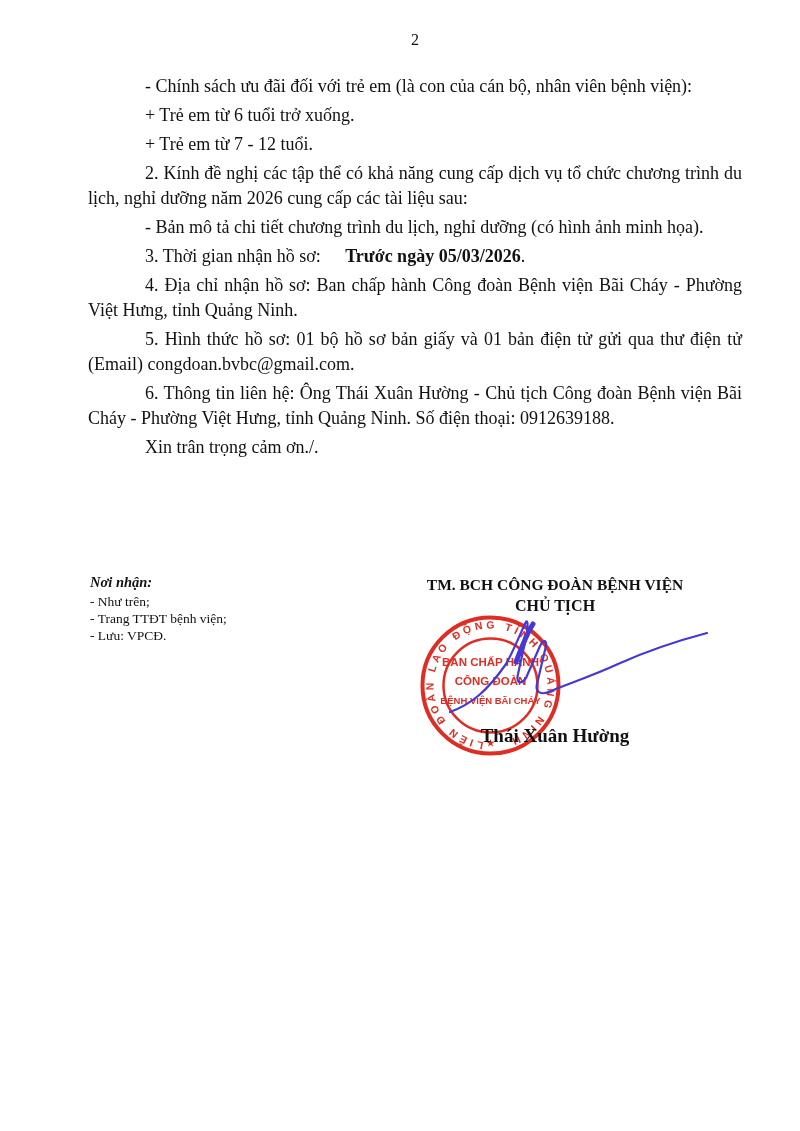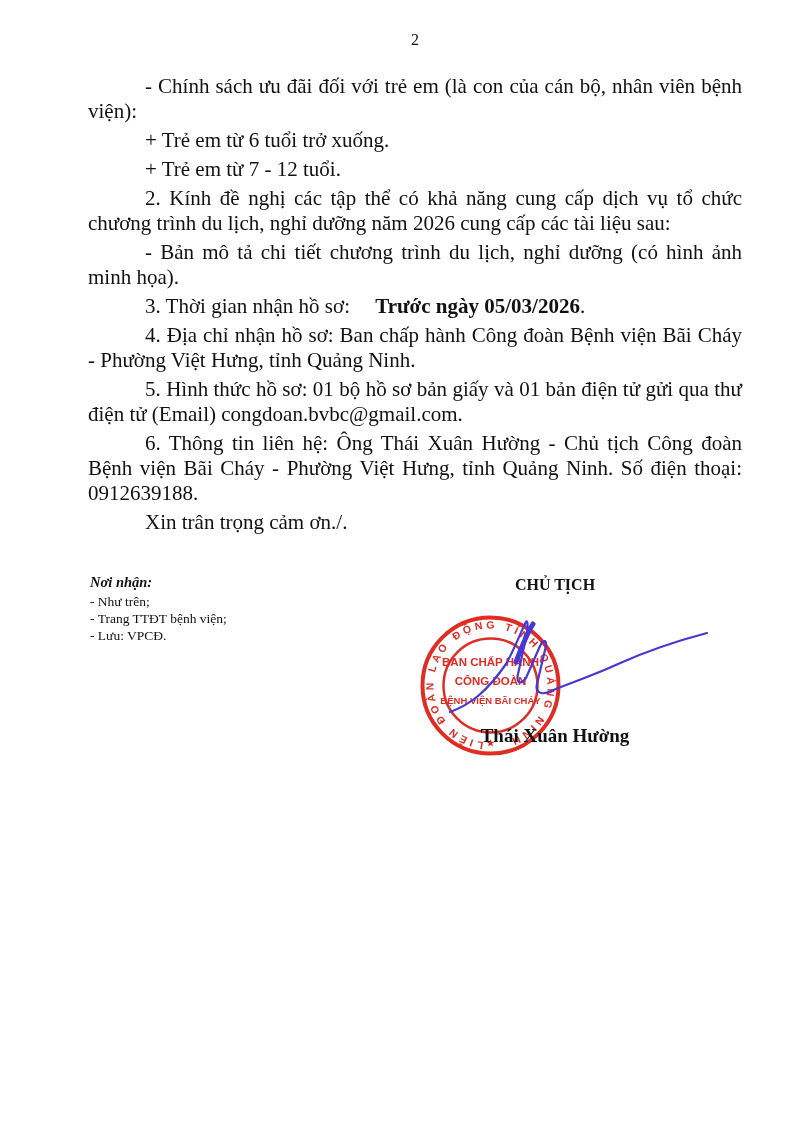--- a/index.html
+++ b/index.html
@@ -16,21 +16,21 @@
     padding: 30px 58px 0 88px;
   }
   .page-number {
     text-align: center;
     font-size: 16px;
     line-height: 20px;
     margin-bottom: 24px;
   }
   .para {
     margin: 0 0 4px 0;
-    font-size: 21px;
+    font-size: 18px;
     line-height: 25px;
     text-indent: 57px;
     text-align: justify;
   }
   .footer {
     position: absolute;
     left: 0;
     top: 572px;
     width: 800px;
     height: 340px;
@@ -116,20 +116,21 @@
     <div class="recipients">
       <div class="recipients-title">Nơi nhận:</div>
       <div>
           <div>- Như trên;</div>
           <div>- Trang TTĐT bệnh viện;</div>
           <div>- Lưu: VPCĐ.</div>
         </div>
     </div>
 
     <div class="sign-block">
+      <div class="sign-org">TM. BCH CÔNG ĐOÀN BỆNH VIỆN</div>
       <div class="sign-title">CHỦ TỊCH</div>
     </div>
 
     <svg class="seal-svg" width="147" height="147" viewBox="0 0 147 147">
       <circle cx="73.5" cy="73.5" r="68" fill="none" stroke-width="4" stroke="#e02d23"></circle>
       <circle cx="73.5" cy="73.5" r="47" fill="none" stroke-width="2.5" stroke="#e02d23"></circle>
       <path id="sealRingPath" d="M 66.6 130.1 A 57 57 0 1 1 80.4 130.1" fill="none"></path>
       <text class="seal-ring-text" fill="#e02d23">
         <textPath href="#sealRingPath" startOffset="0" textLength="330">LIÊN ĐOÀN LAO ĐỘNG TỈNH QUẢNG NINH</textPath>
       </text>

